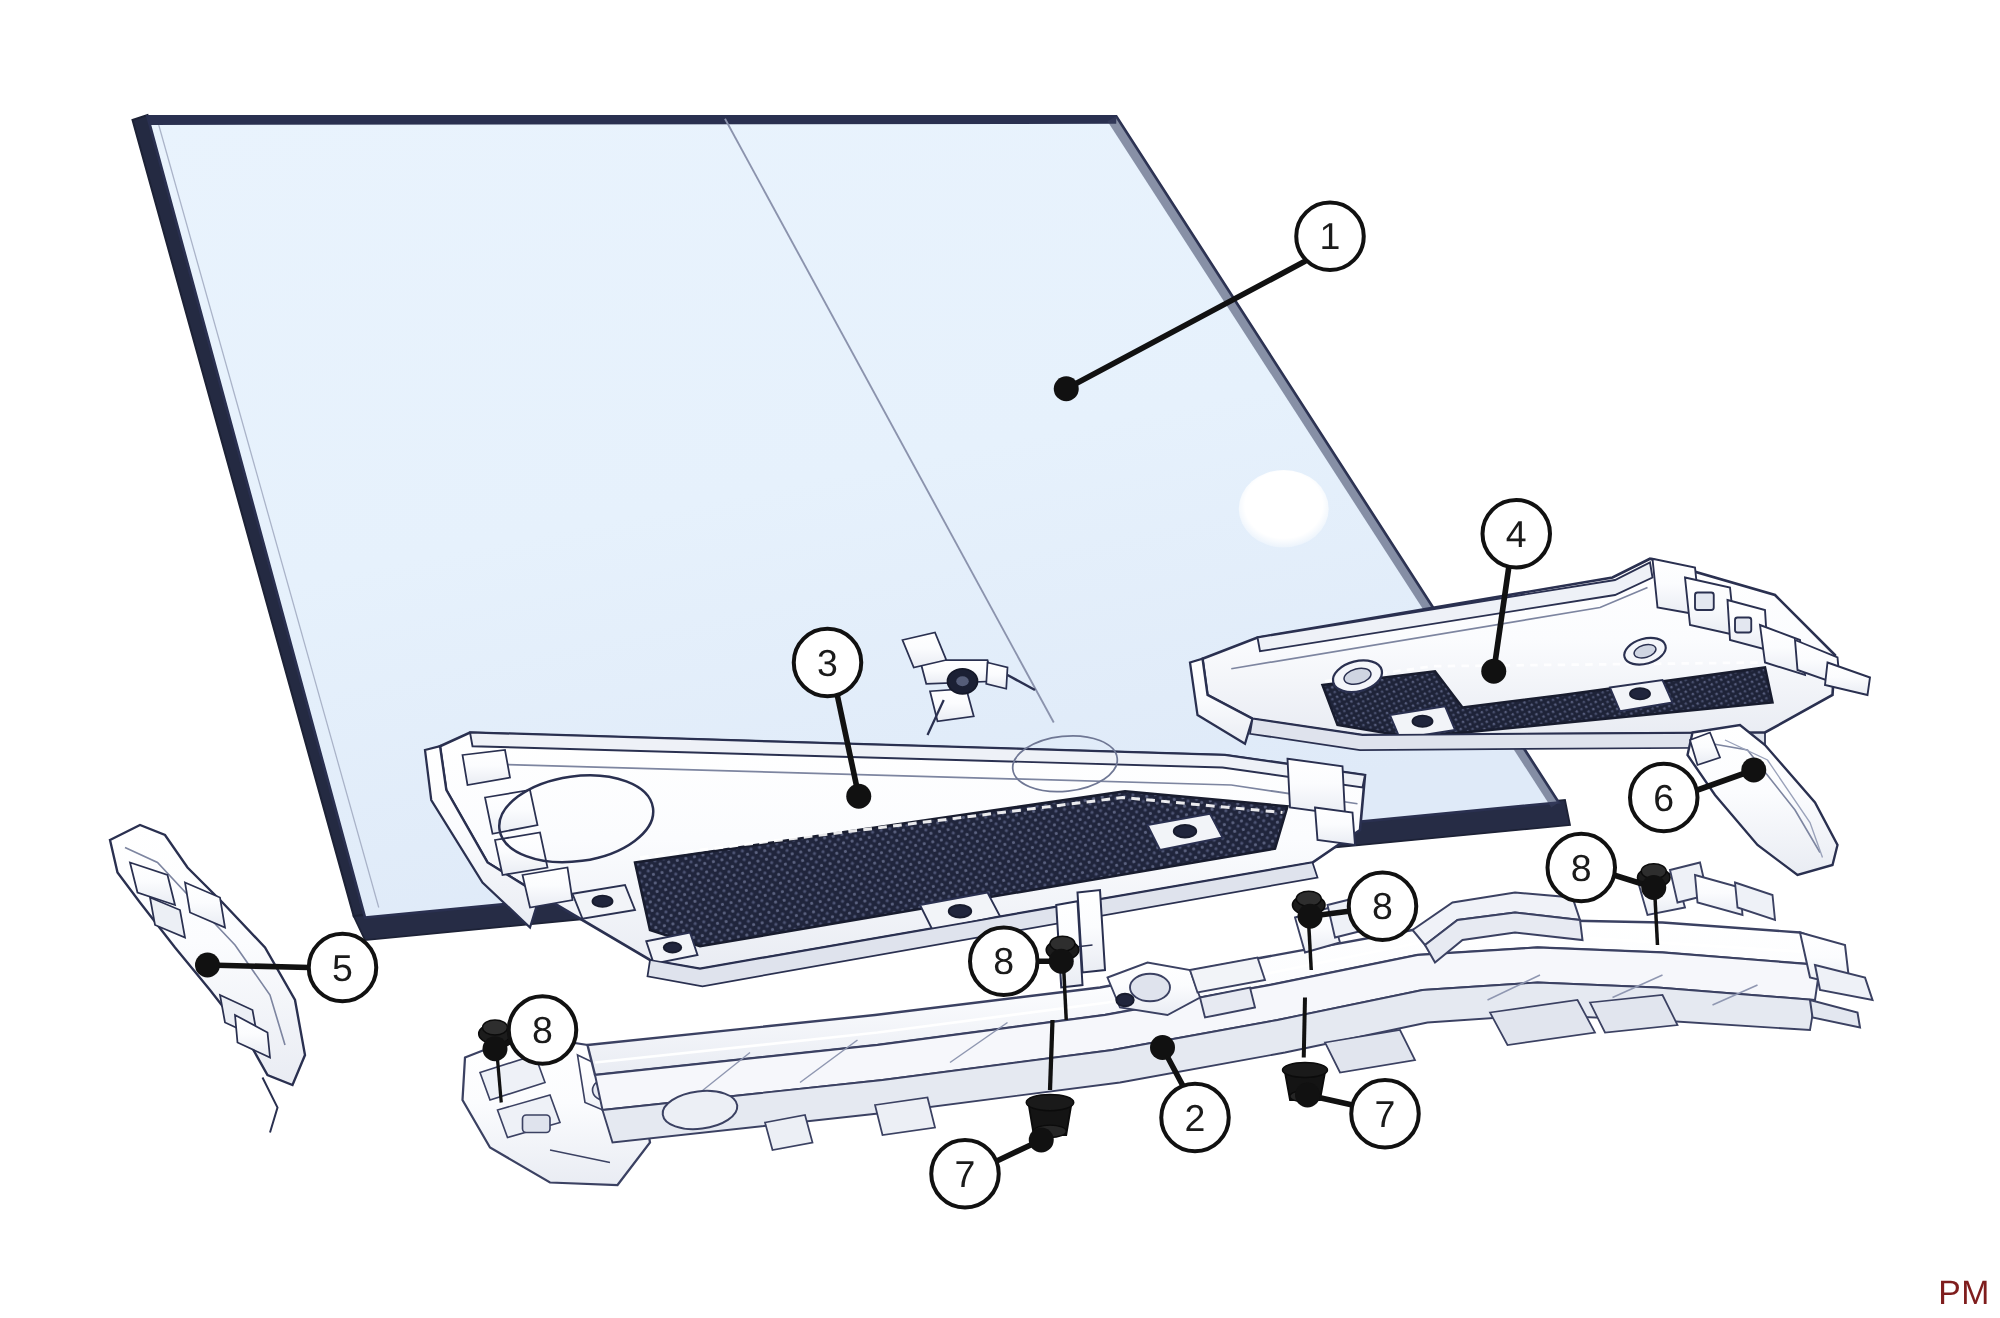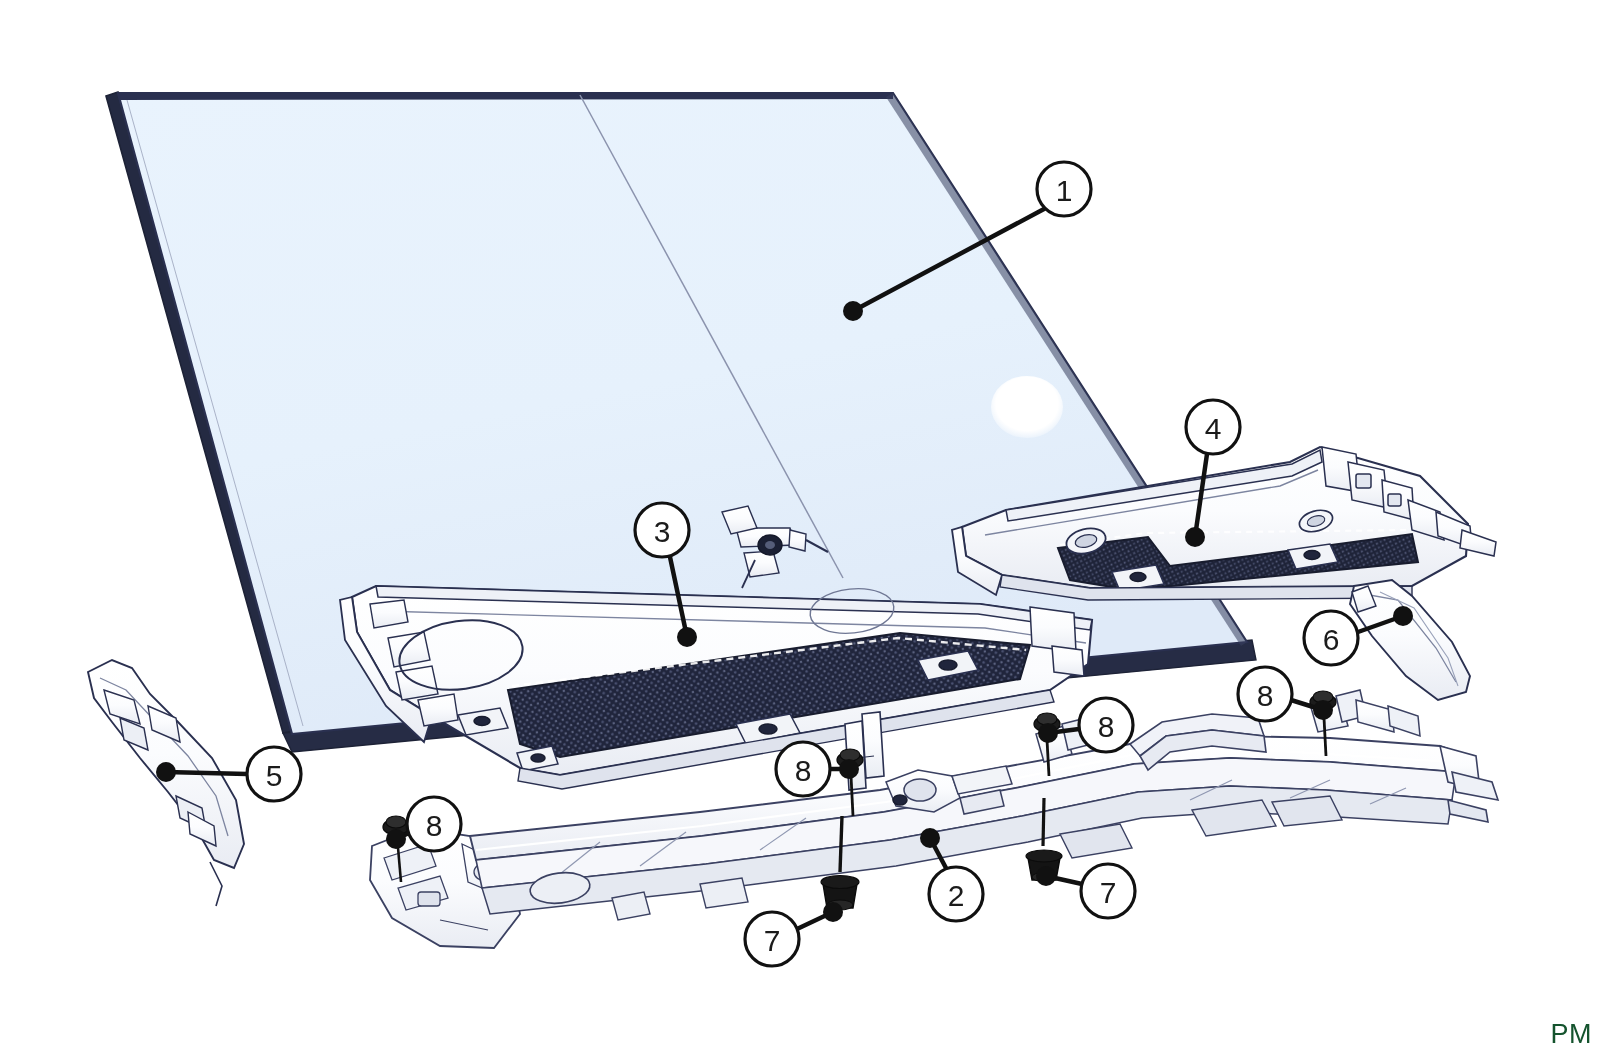--- a/index.html
+++ b/index.html
@@ -3,21 +3,21 @@
 <meta charset="utf-8">
 <title>Windshield / Cowl Exploded View</title>
 <style>
   html,body{margin:0;padding:0;background:#ffffff;}
   body{width:1600px;height:1054px;overflow:hidden;
        font-family:"Liberation Sans",sans-serif;}
   #stage{position:relative;width:1600px;height:1054px;background:#ffffff;}
   #art{position:absolute;inset:0;}
   .callout-num{font-family:"Liberation Sans",sans-serif;font-size:30px;fill:#1b1b1b;
                text-anchor:middle;dominant-baseline:central;}
-  .wm{position:absolute;right:8px;bottom:4px;font-size:27px;color:#14532d;
+  .wm{position:absolute;right:8px;bottom:4px;font-size:27px;color:#7f1d1d;
       letter-spacing:.5px;font-family:"Liberation Sans",sans-serif;}
 </style>
 </head>
 <body>
 
 <div id="stage">
 
   <svg id="art" viewBox="0 0 1600 1054" width="1600" height="1054">
 
     <defs>

